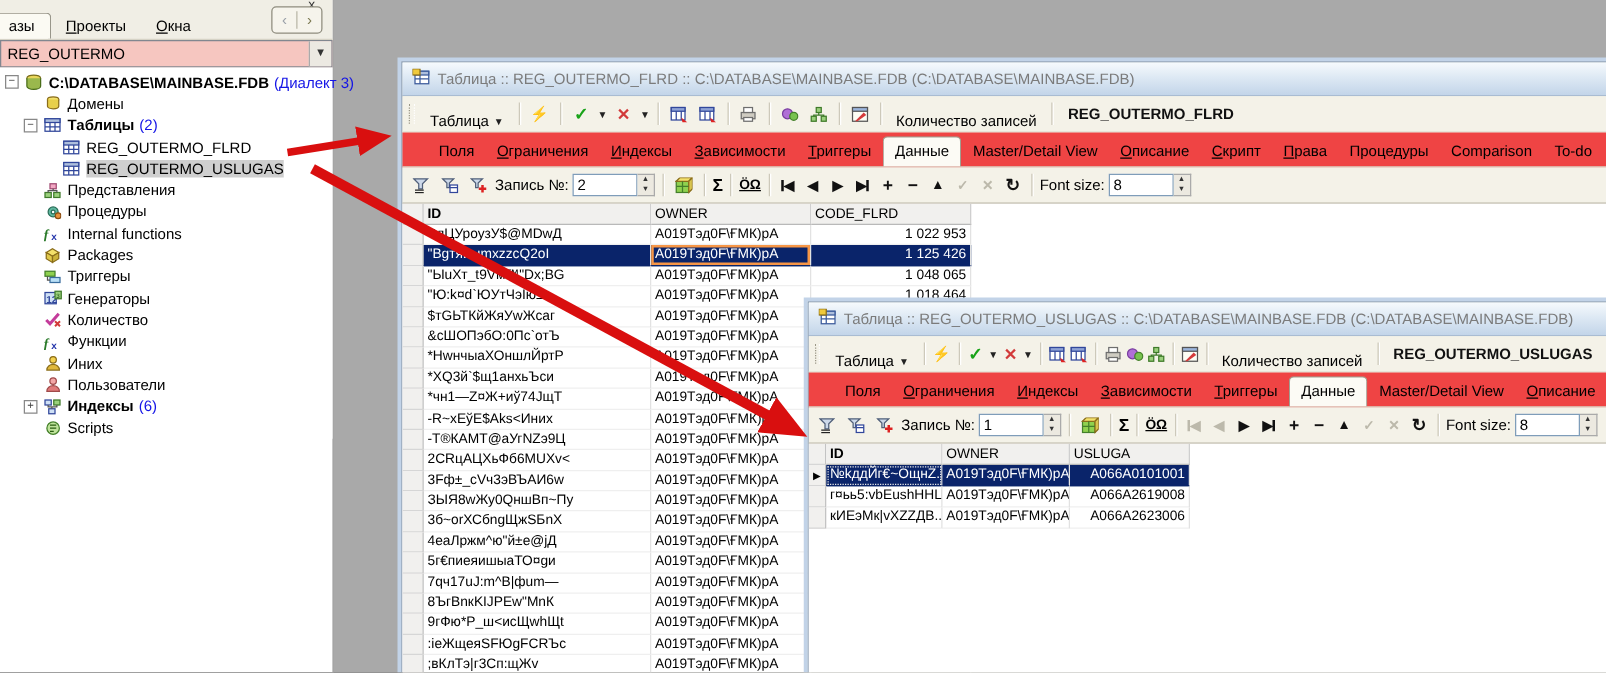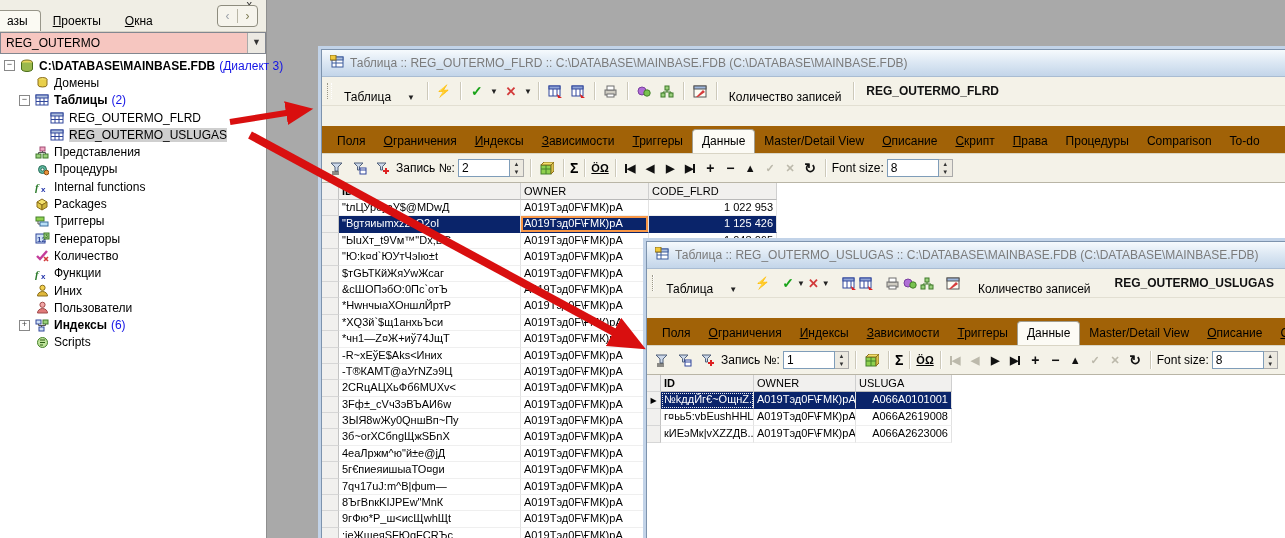--- a/index.html
+++ b/index.html
@@ -33,30 +33,30 @@
   .trow .sfx{color:#1414e6;margin-left:4px;}
   .trow.sel .lbl{background:#cfcfcf;}
   
   .win{position:absolute;background:#f4f2e8;border:1px solid #7d93ad;outline:3px solid #c2d3e8;}
   .titlebar{height:26px;display:flex;align-items:center;gap:6px;padding:0 8px;
             background:linear-gradient(#f6fafd,#dbe7f3 50%,#c3d5e9);
             border-bottom:1px solid #a9bcd2;color:#7b7b7b;font-size:12px;white-space:nowrap;overflow:hidden;}
   .toolbar{height:28px;display:flex;align-items:center;gap:3px;padding:0 5px;background:#f4f2e8;
            border-bottom:1px solid #e2dfd2;font-size:12px;white-space:nowrap;overflow:hidden;}
   .grip{width:3px;height:16px;border-left:1px dotted #9a9787;border-right:1px dotted #fff;margin-right:3px;}
-  .tbtn{display:flex;align-items:center;gap:16px;padding:2px 6px;border-radius:2px;color:#000;margin-top:12px;}
+  .tbtn{display:flex;align-items:center;gap:4px;padding:2px 6px;border-radius:2px;color:#000;margin-top:12px;}
   .caret{font-size:8px;color:#222;}
   .sep{width:1px;height:18px;background:#cdc9ba;margin:0 3px;box-shadow:1px 0 0 #fff;}
   .icobtn{width:20px;height:18px;display:flex;align-items:center;justify-content:center;}
   .ck{color:#19a319;font-weight:bold;font-size:14px;}
   .xx{color:#d23a3a;font-weight:bold;font-size:13px;}
   .dis{color:#b9b6a8;}
   .tname{font-weight:bold;color:#111;padding:0 6px;}
-  .tabrow{height:27px;display:flex;align-items:flex-end;padding:0 0 0 6px;background:#a16207;
-          border-bottom:1px solid #d9d5c5;font-size:12px;white-space:nowrap;overflow:hidden;margin-top:20px;}
+  .tabrow{height:27px;display:flex;align-items:flex-end;padding:0 0 0 20px;background:#ef4444;
+          border-bottom:1px solid #d9d5c5;font-size:12px;white-space:nowrap;overflow:hidden;}
   .tab{padding:4px 9px 5px;color:#000;}
   .tab u{text-decoration:underline;}
   .tab.active{background:#fcfbf5;border:1px solid #a29e90;border-bottom:none;border-radius:4px 4px 0 0;
               margin-bottom:-1px;padding-bottom:6px;}
   .dtb{height:28px;display:flex;align-items:center;gap:3px;padding:0 5px;background:#f4f2e8;
        border-bottom:1px solid #b9b5a6;font-size:12px;white-space:nowrap;overflow:hidden;}
   .spin{display:flex;height:18px;}
   .spin .sv{width:44px;background:#fff;border:1px solid #7f9db9;font-size:12px;padding:1px 3px 0;}
   .spin .sa{width:13px;display:flex;flex-direction:column;border:1px solid #aaa;border-left:none;background:#ece9e0;}
   .spin .sa span{flex:1;font-size:6px;line-height:8px;text-align:center;color:#333;}

